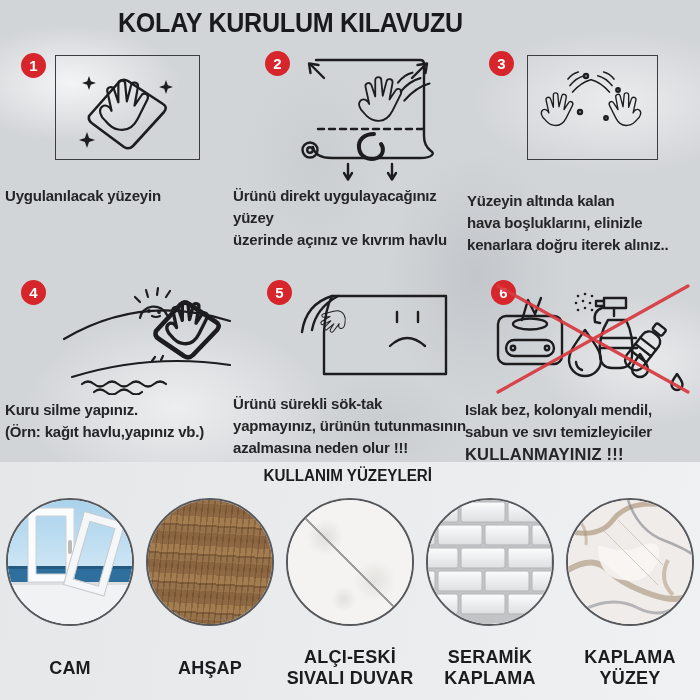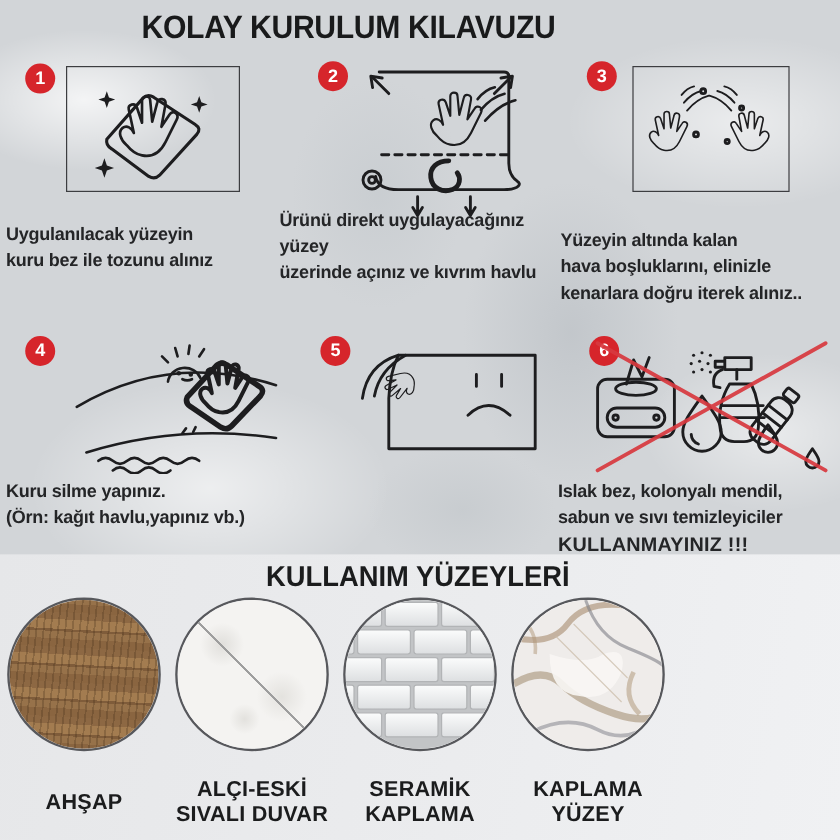--- a/index.html
+++ b/index.html
@@ -25,35 +25,35 @@
     color:#fff;font-size:15px;font-weight:800;text-align:center;line-height:25px;}
   .frame{position:absolute;border:1.6px solid #3c3d40;}
   .art{position:absolute;}
   .stext{position:absolute;text-align:left;font-size:15px;font-weight:700;color:#242527;
     line-height:22px;letter-spacing:-.2px;}
   .stext .shout{font-size:16.5px;font-weight:800;letter-spacing:.2px;}
 
   .s1-badge{left:21px;top:53px}   .s1-box{left:55px;top:55px;width:143px;height:103px}
   .s1-text{left:5px;top:185px;width:240px}
   .s2-badge{left:265px;top:51px}  .s2-art{left:286px;top:50px}
-  .s2-text{left:233px;top:173px;width:240px}
+  .s2-text{left:233px;top:185px;width:240px}
   .s3-badge{left:489px;top:51px}  .s3-box{left:527px;top:55px;width:129px;height:103px}
   .s3-text{left:467px;top:190px;width:242px}
   .s4-badge{left:21px;top:280px}  .s4-art{left:60px;top:285px}
   .s4-text{left:5px;top:399px;width:242px}
   .s5-badge{left:267px;top:280px} .s5-art{left:294px;top:282px}
   .s5-text{left:233px;top:393px;width:240px}
   .s6-badge{left:491px;top:280px} .s6-art{left:490px;top:282px}
   .s6-text{left:465px;top:399px;width:246px}
 
   
   #surfaces{position:absolute;left:0;top:462px;width:700px;height:238px;
     background:linear-gradient(100deg,#e6e7e9 0%,#ebecee 55%,#f0f1f3 100%);}
   .subtitle{position:absolute;left:0;top:5px;width:696px;text-align:center;margin:0;
-    font-size:24px;font-weight:800;color:#1b1c1d;}
+    font-size:16px;font-weight:800;color:#1b1c1d;}
   .subtitle span{display:inline-block;transform:scaleX(.95);}
   .surf-row{position:absolute;left:0;top:36px;width:700px;display:flex;}
   .surf{width:140px;display:flex;flex-direction:column;align-items:center;}
   .disc{width:124px;height:124px;border-radius:50%;border:2px solid #57585c;
     overflow:hidden;position:relative;background:#fff;}
   .disc svg{display:block}
   .surf-label{margin-top:20px;height:44px;display:flex;flex-direction:column;
     justify-content:center;text-align:center;font-size:18px;font-weight:800;
     color:#1b1c1d;line-height:21px;letter-spacing:.2px;}
 
@@ -106,21 +106,20 @@
           </g>
         <g fill="#1d1d1f" stroke="none">
           <use href="#starP" transform="translate(33,27)"></use>
           <use href="#starP" transform="translate(110,31)"></use>
           <use href="#starP" transform="translate(31,84) scale(1.15)"></use>
         </g>
       </svg>
     </div>
     <div class="stext s1-text">
       <div>Uygulanılacak yüzeyin</div>
-      <div>kuru bez ile tozunu alınız</div>
     </div>
 
     <div class="badge s2-badge">2</div>
     <svg class="art s2-art" width="166" height="134" viewBox="0 0 166 134" fill="none" stroke="#1d1d1f" stroke-width="2.4" stroke-linecap="round" stroke-linejoin="round">
       <path d="M30,10 H134 q4,0 4,4 V86 q0,10 7,15 q3,2 1,4 q-3,3 -12,3 H46 q-17,0 -19,-11"></path>
       <circle cx="24" cy="100" r="7.5"></circle>
         <circle cx="24" cy="100" r="2.8"></circle>
       <line x1="32" y1="79" x2="138" y2="79" stroke-dasharray="6 5"></line>
       <g transform="translate(66,18) scale(0.75)">
           <use href="#handP"></use>
@@ -198,20 +197,25 @@
     <svg class="art s5-art" width="160" height="98" viewBox="0 0 160 98" fill="none" stroke="#1d1d1f" stroke-width="2.4" stroke-linecap="round" stroke-linejoin="round">
       <path d="M38,14 H152 V92 H30 V50 Q31,28 38,14 Z"></path>
       <path d="M38,14 Q12,22 8,50"></path>
       <path d="M44,14 Q22,26 18,48"></path>
       <g transform="translate(36,62) rotate(-130) scale(0.42)">
           <use href="#handP"></use>
         </g>
       <path d="M103,30 V40 M124,30 V40"></path>
       <path d="M96,64 Q113,48 131,64"></path>
     </svg>
+    <div class="stext s5-text">
+      <div>Ürünü sürekli sök-tak</div>
+      <div>yapmayınız, ürünün tutunmasının</div>
+      <div>azalmasına neden olur !!!</div>
+    </div>
 
     <div class="badge s6-badge">6</div>
     <svg class="art s6-art" width="206" height="116" viewBox="0 0 206 116" fill="none" stroke="#1d1d1f" stroke-width="2.4" stroke-linecap="round" stroke-linejoin="round">
       <g>
         <rect x="8" y="34" width="64" height="48" rx="8"></rect>
         <ellipse cx="40" cy="42" rx="17" ry="5.5"></ellipse>
         <path d="M32,38 L38,18 L45,32 L51,16"></path>
         <rect x="16" y="58" width="48" height="16" rx="8"></rect>
         <circle cx="23" cy="66" r="2.2"></circle>
           <circle cx="57" cy="66" r="2.2"></circle>
@@ -255,20 +259,39 @@
       <div>sabun ve sıvı temizleyiciler</div>
       <div class="shout">KULLANMAYINIZ !!!</div>
     </div>
   </div>
 
   <div id="surfaces">
     <h2 class="subtitle"><span>KULLANIM YÜZEYLERİ</span></h2>
 
     <div class="surf-row">
 
+      <div class="surf">
+        <div class="disc">
+          <svg width="124" height="124" viewBox="0 0 124 124">
+            <rect width="124" height="124" fill="url(#skyG)"></rect>
+            <rect y="66" width="124" height="16" fill="#2f6f9e"></rect>
+            <rect y="66" width="124" height="3" fill="#245a82"></rect>
+            <rect y="82" width="124" height="42" fill="#f1f2f4"></rect>
+            <rect y="82" width="124" height="3" fill="#dcdee0"></rect>
+            <path d="M20,8 h46 v74 h-46 z M28,16 h30 v58 h-30 z" fill="#fbfcfd" fill-rule="evenodd" stroke="#ced1d4" stroke-width="1"></path>
+            <rect x="60" y="40" width="4" height="14" rx="2" fill="#b9bcbf"></rect>
+            <g transform="rotate(16 66 48)">
+              <path d="M66,10 h42 v76 h-42 z M74,18 h26 v60 h-26 z" fill="#f4f6f8" fill-rule="evenodd" stroke="#c6c9cc" stroke-width="1"></path>
+            </g>
+          </svg>
+        </div>
+        <div class="surf-label">
+          <div>CAM</div>
+        </div>
+      </div>
 
       <div class="surf">
         <div class="disc">
           <div class="wood"></div>
         </div>
         <div class="surf-label">
           <div>AHŞAP</div>
         </div>
       </div>
 

